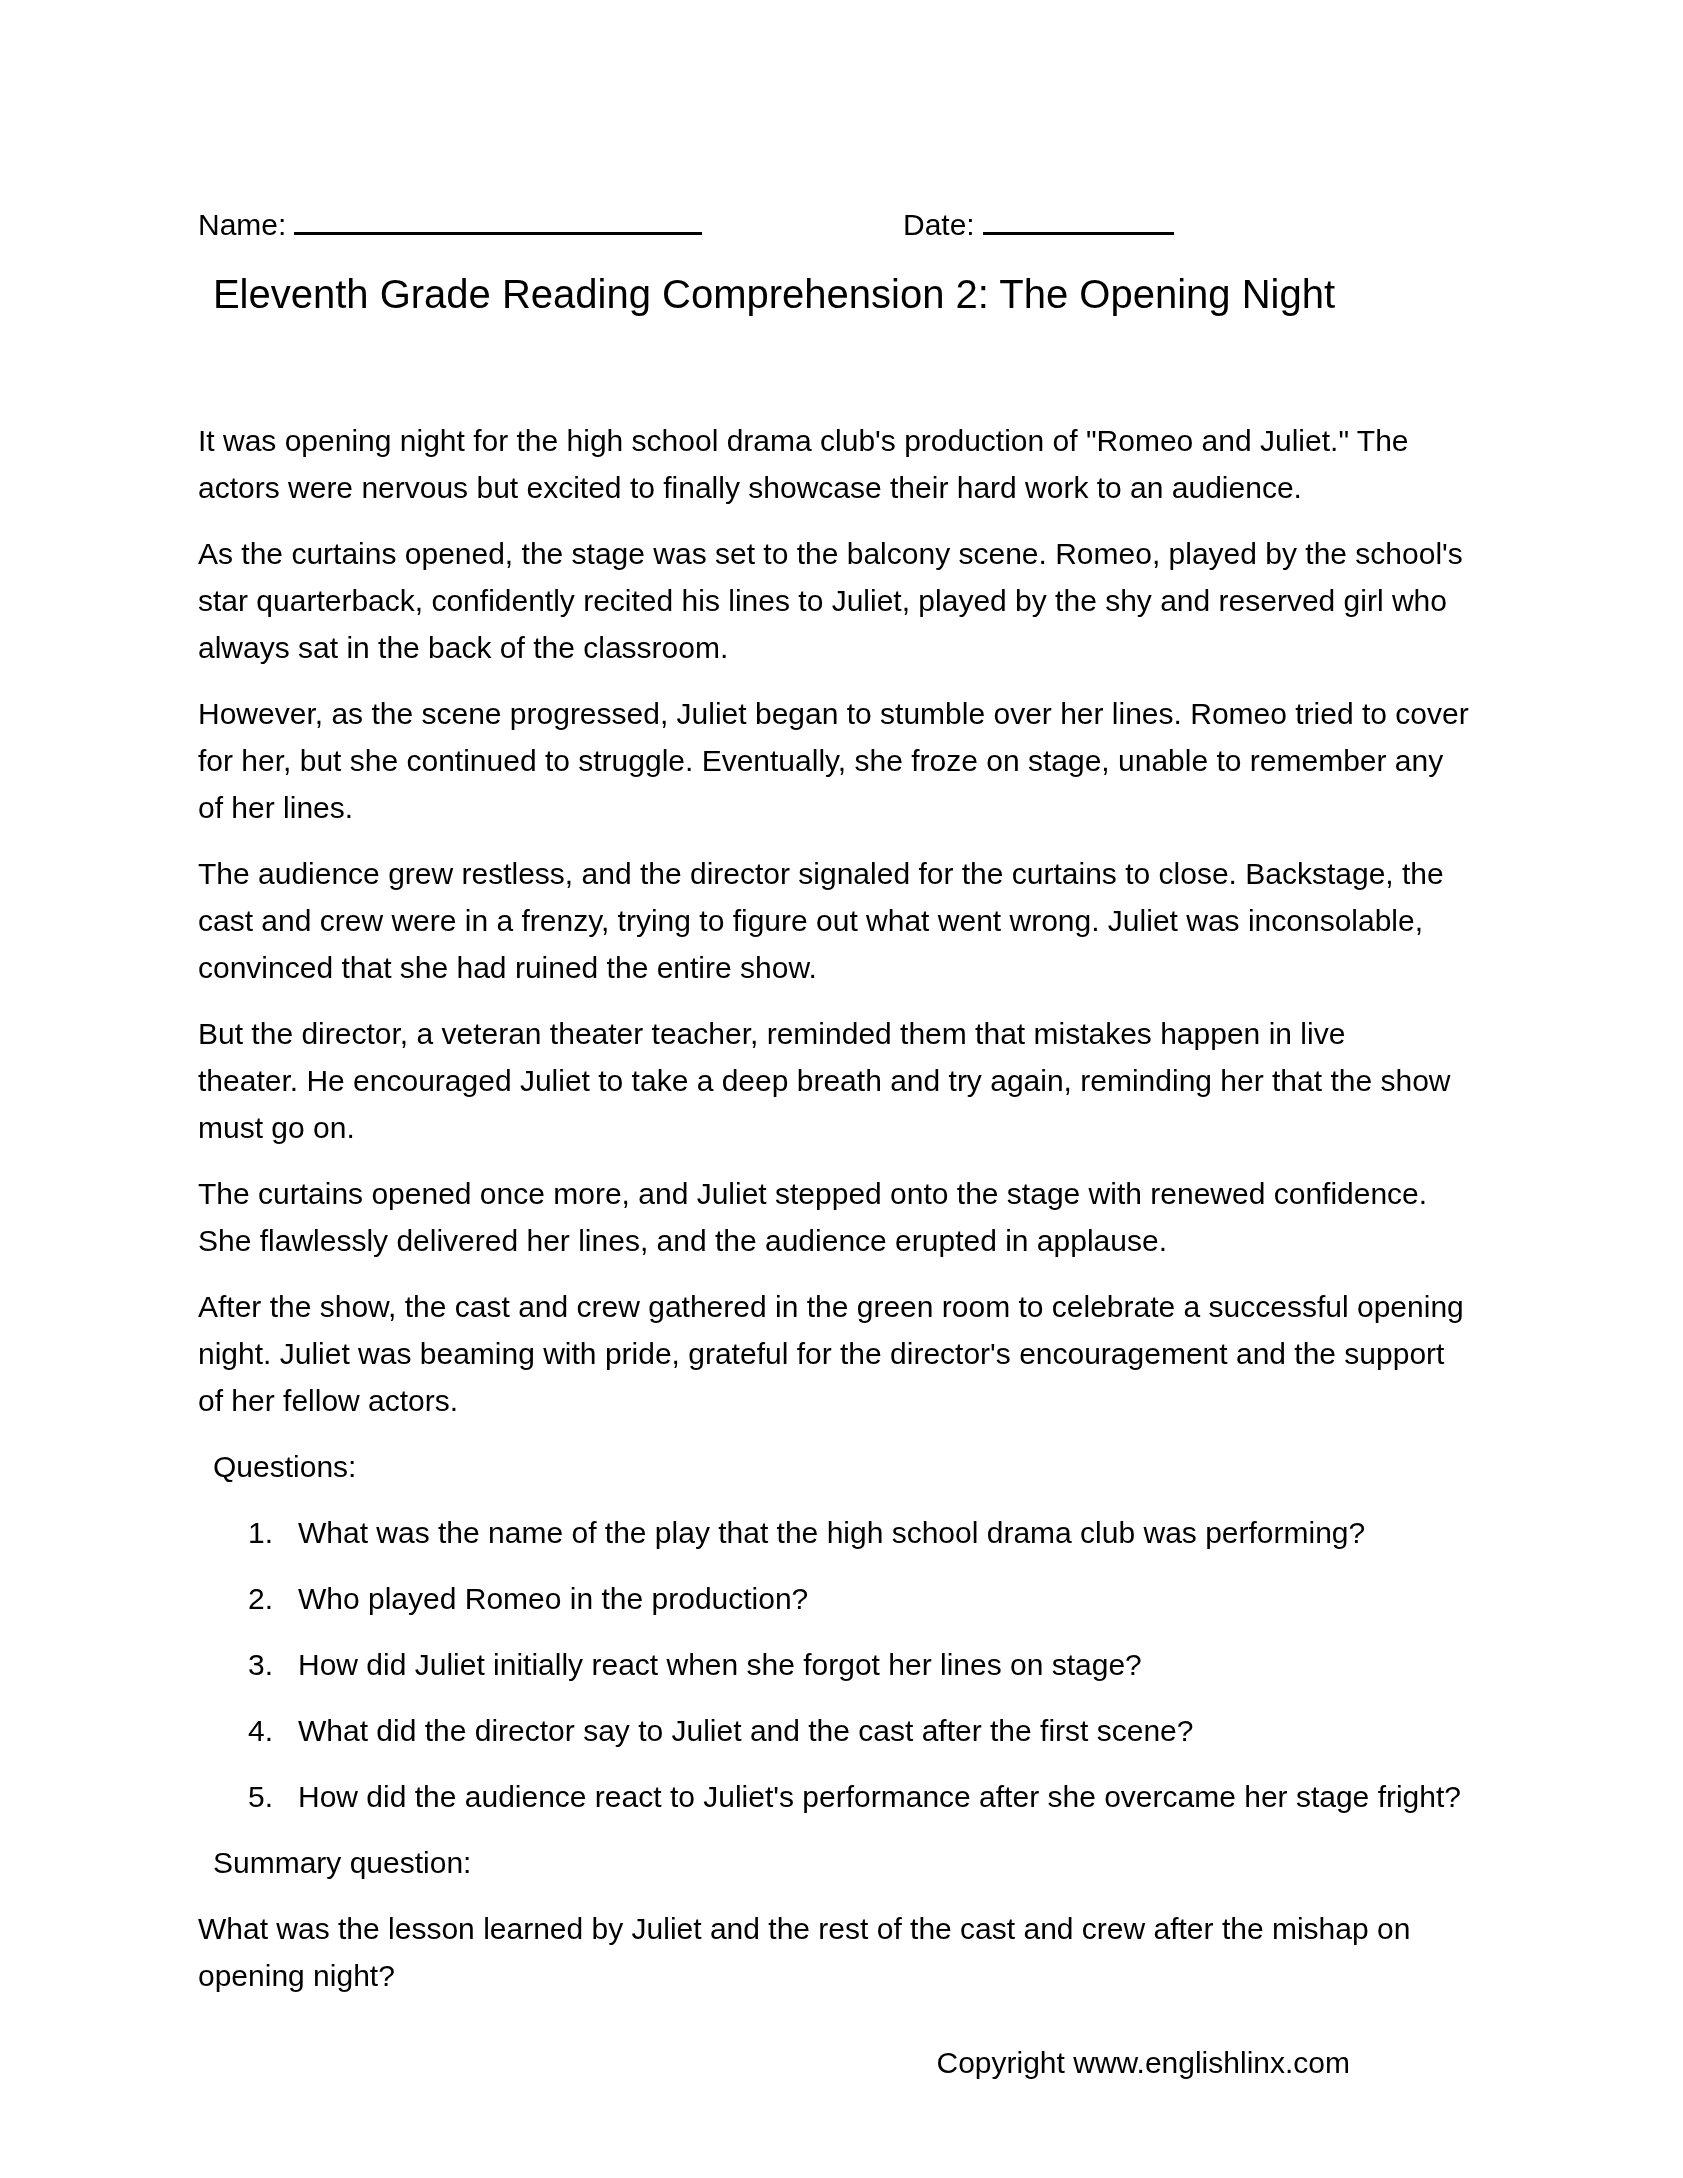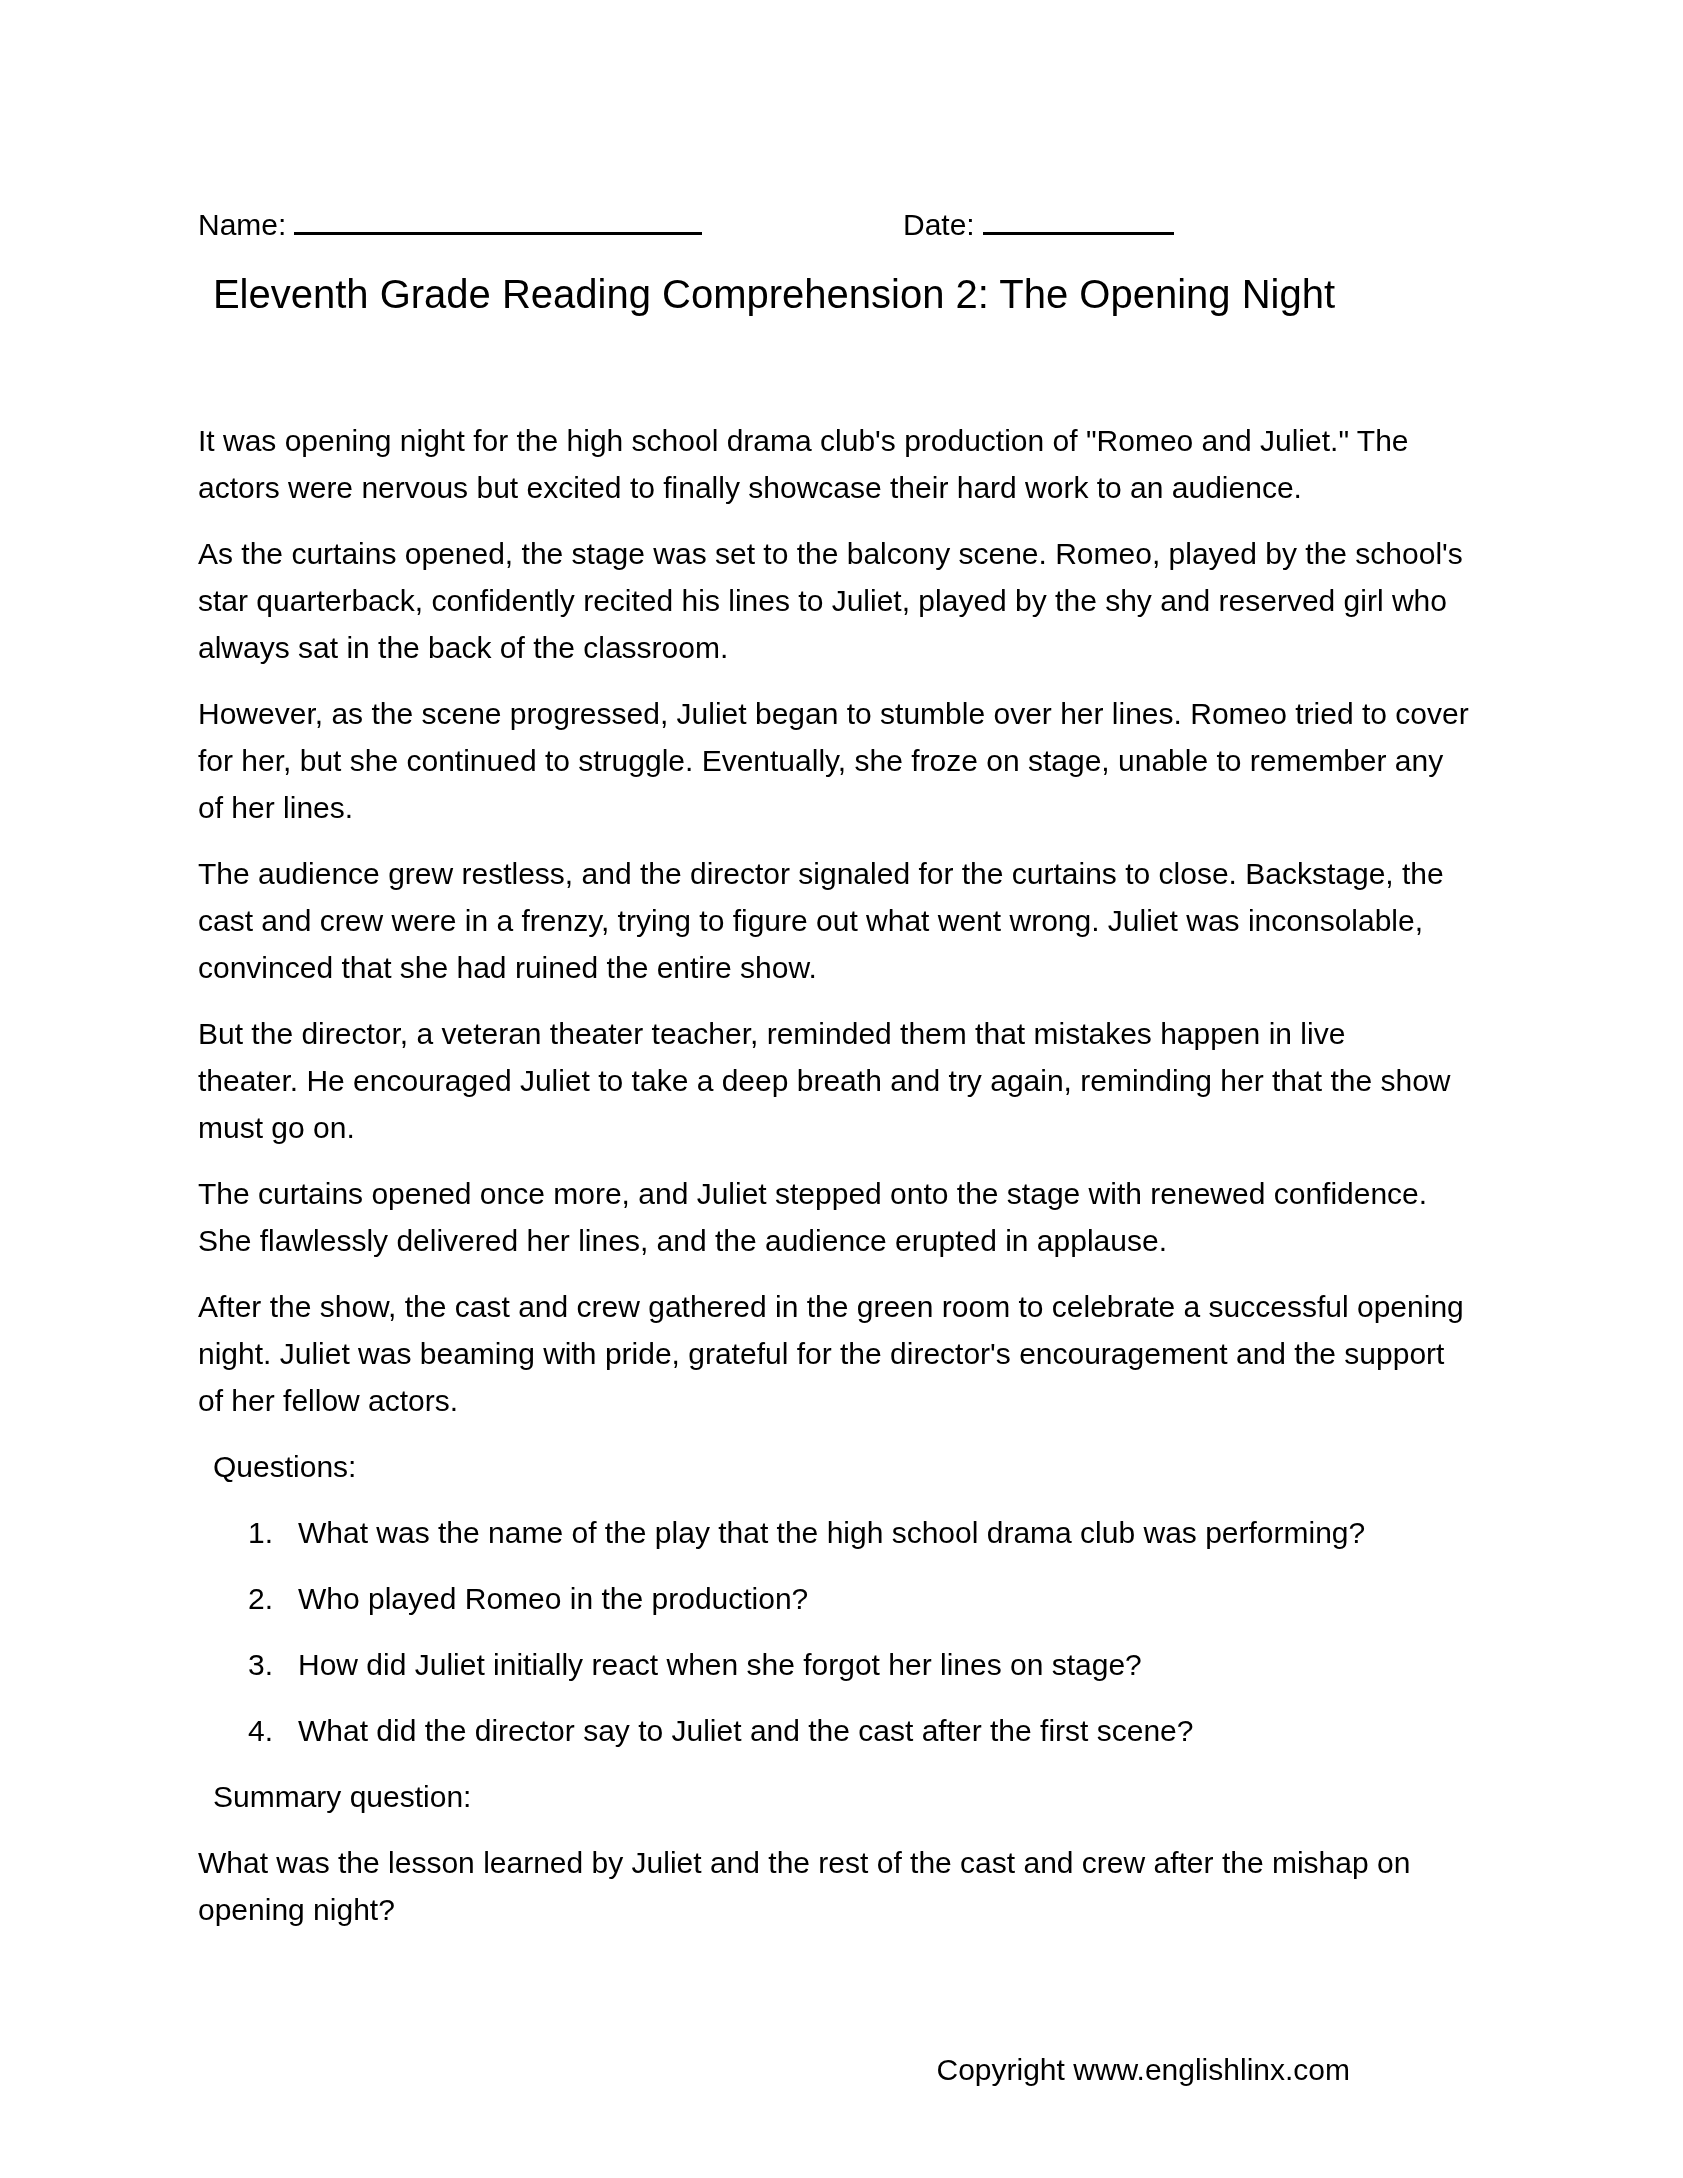--- a/index.html
+++ b/index.html
@@ -67,21 +67,20 @@
   .q-num {
     display: inline-block;
     width: 50px;
   }
   .footer {
     position: absolute;
     top: 2045px;
     right: 198px;
     font-size: 30px;
     line-height: 36px;
-    margin-top: 7px;
   }
 </style>
 </head>
 <body>
 
 <div class="page">
 
   <div class="header-row">
     <span class="name-group"><span>Name:</span><span class="blank-line name-blank"></span></span>
     <span class="date-group"><span>Date:</span><span class="blank-line date-blank"></span></span>
@@ -110,20 +109,21 @@
     <p class="para">After the show, the cast and crew gathered in the green room to celebrate a successful opening
 night. Juliet was beaming with pride, grateful for the director's encouragement and the support
 of her fellow actors.</p>
 
     <p class="section-heading">Questions:</p>
 
     <div class="question"><span class="q-num">1.</span><span>What was the name of the play that the high school drama club was performing?</span></div>
     <div class="question"><span class="q-num">2.</span><span>Who played Romeo in the production?</span></div>
     <div class="question"><span class="q-num">3.</span><span>How did Juliet initially react when she forgot her lines on stage?</span></div>
     <div class="question"><span class="q-num">4.</span><span>What did the director say to Juliet and the cast after the first scene?</span></div>
+    <div class="question"><span class="q-num">5.</span><span>How did the audience react to Juliet's performance after she overcame her stage fright?</span></div>
 
     <p class="section-heading">Summary question:</p>
 
     <p class="para">What was the lesson learned by Juliet and the rest of the cast and crew after the mishap on
 opening night?</p>
 
   </div>
 
   <div class="footer">Copyright www.englishlinx.com</div>
 

